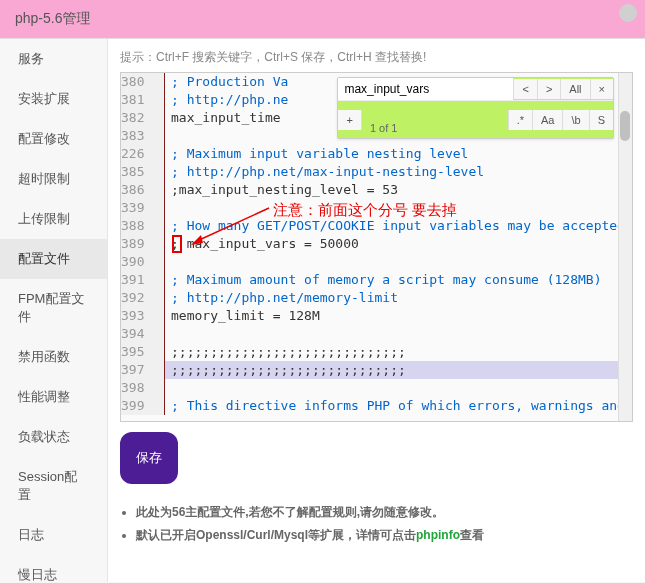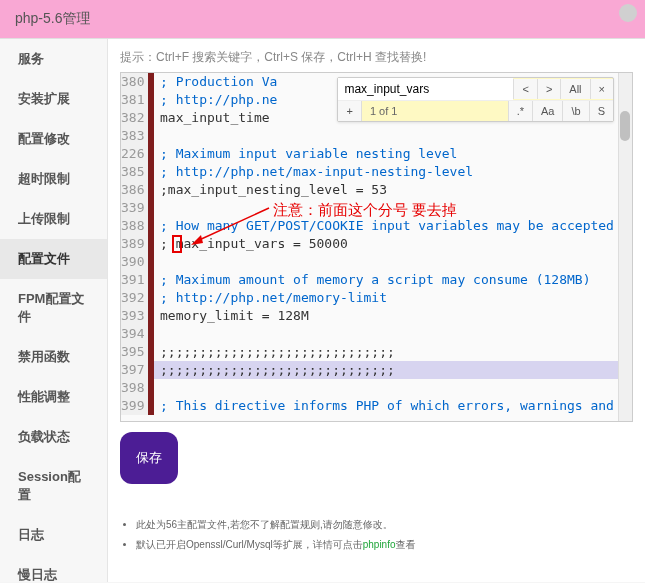--- a/index.html
+++ b/index.html
@@ -1,41 +1,41 @@
 <!DOCTYPE html>
 <html><head>
 <meta charset="utf-8">
 <style>
 * { margin: 0; padding: 0; box-sizing: border-box; }
 body { font-family: "Microsoft YaHei", Arial, sans-serif; font-size: 13px; background: #f5f5f5; color: #333; width: 645px; height: 583px; overflow: hidden; }
 .header { background: #f9a8d4; border-bottom: 1px solid #e0e0e0; padding: 10px 15px; font-size: 14px; color: #555; }
 .main { display: flex; height: calc(100% - 40px); }
-.sidebar { width: 108px; background: #f7f7f7; border-right: 1px solid #e5e5e5; overflow-y: auto; font-weight: bold; }
+.sidebar { width: 108px; background: #f7f7f7; border-right: 1px solid #e5e5e5; overflow-y: auto; }
 .sidebar-item { padding: 11px 18px; font-size: 13px; color: #555; cursor: pointer; }
 .sidebar-item.active { background: #e8e8e8; color: #333; }
 .content { flex: 1; padding: 10px 12px; background: #fff; overflow: hidden; display: flex; flex-direction: column; }
 .hint { font-size: 12px; color: #888; margin-bottom: 6px; }
 .editor-wrap { position: relative; border: 1px solid #ccc; background: #fafafa; height: 350px; overflow: hidden; }
-.search-bar { position: absolute; top: 4px; right: 18px; z-index: 10; background: #fef9c3; border: 1px solid #ccc; border-radius: 2px; box-shadow: 0 1px 3px rgba(0,0,0,0.1); font-size: 11px; }
+.search-bar { position: absolute; top: 4px; right: 18px; z-index: 10; background: #bef264; border: 1px solid #ccc; border-radius: 2px; box-shadow: 0 1px 3px rgba(0,0,0,0.1); font-size: 11px; }
 .search-row { display: flex; align-items: center; border-bottom: 1px solid #eee; }
 .search-row:last-child { border-bottom: none; }
 .search-input { border: none; padding: 4px 6px; width: 175px; font-size: 12px; outline: none; }
 .search-btn { border: none; border-left: 1px solid #ddd; background: #f7f7f7; padding: 4px 8px; cursor: pointer; font-size: 11px; color: #555; }
-.search-count { padding: 4px 8px; color: #666; flex: 1; }
+.search-count { padding: 4px 8px; color: #666; flex: 1; margin-top: 17px; }
 .search-lead { border: none; background: #f7f7f7; border-right: 1px solid #ddd; padding: 4px 8px; color: #555; }
 .code-area { font-family: Consolas, monospace; font-size: 13px; line-height: 18px; height: 100%; overflow-y: auto; position: relative; }
 .code-line { display: flex; }
-.gutter { width: 33px; text-align: left; padding-right: 10px; color: #999; background: #f0f0f0; border-right: 6px solid #7f1d1d; user-select: none; flex-shrink: 0; }
+.gutter { width: 44px; text-align: left; padding-right: 10px; color: #999; background: #f0f0f0; border-right: 1px solid #7f1d1d; user-select: none; flex-shrink: 0; }
 .code-text { padding-left: 6px; white-space: pre; color: #333; flex: 1; }
 .code-text.highlight { background: #d7d4f0; }
 .comment { color: #0066cc; }
 .red-note { position: absolute; color: #e60000; font-size: 15px; font-family: "Microsoft YaHei"; pointer-events: none; }
 .red-box { position: absolute; border: 2px solid #e60000; pointer-events: none; }
 .save-btn { margin-top: 10px; background: #4c1d95; color: #fff; border: none; padding: 17px 16px; font-size: 13px; border-radius: 12px; cursor: pointer; width: fit-content; }
-.notes { margin-top: 28px; font-size: 10px; color: #666; }
+.notes { margin-top: 14px; font-size: 12px; color: #666; font-weight: bold; }
 .notes li { margin: 6px 0 6px 16px; }
 .notes a { color: #20a53a; text-decoration: none; }
 .scrollbar-v { position: absolute; right: 0; top: 0; width: 14px; height: 100%; background: #f0f0f0; border-left: 1px solid #ddd; }
 .scroll-thumb { position: absolute; right: 2px; width: 10px; background: #c0c0c0; border-radius: 5px; }
 .close-circle { position: absolute; top: 4px; right: 8px; width: 18px; height: 18px; border-radius: 50%; background: #d0d0d0; }
 </style>
 </head>
 <body>
 
 <div class="close-circle"></div>

